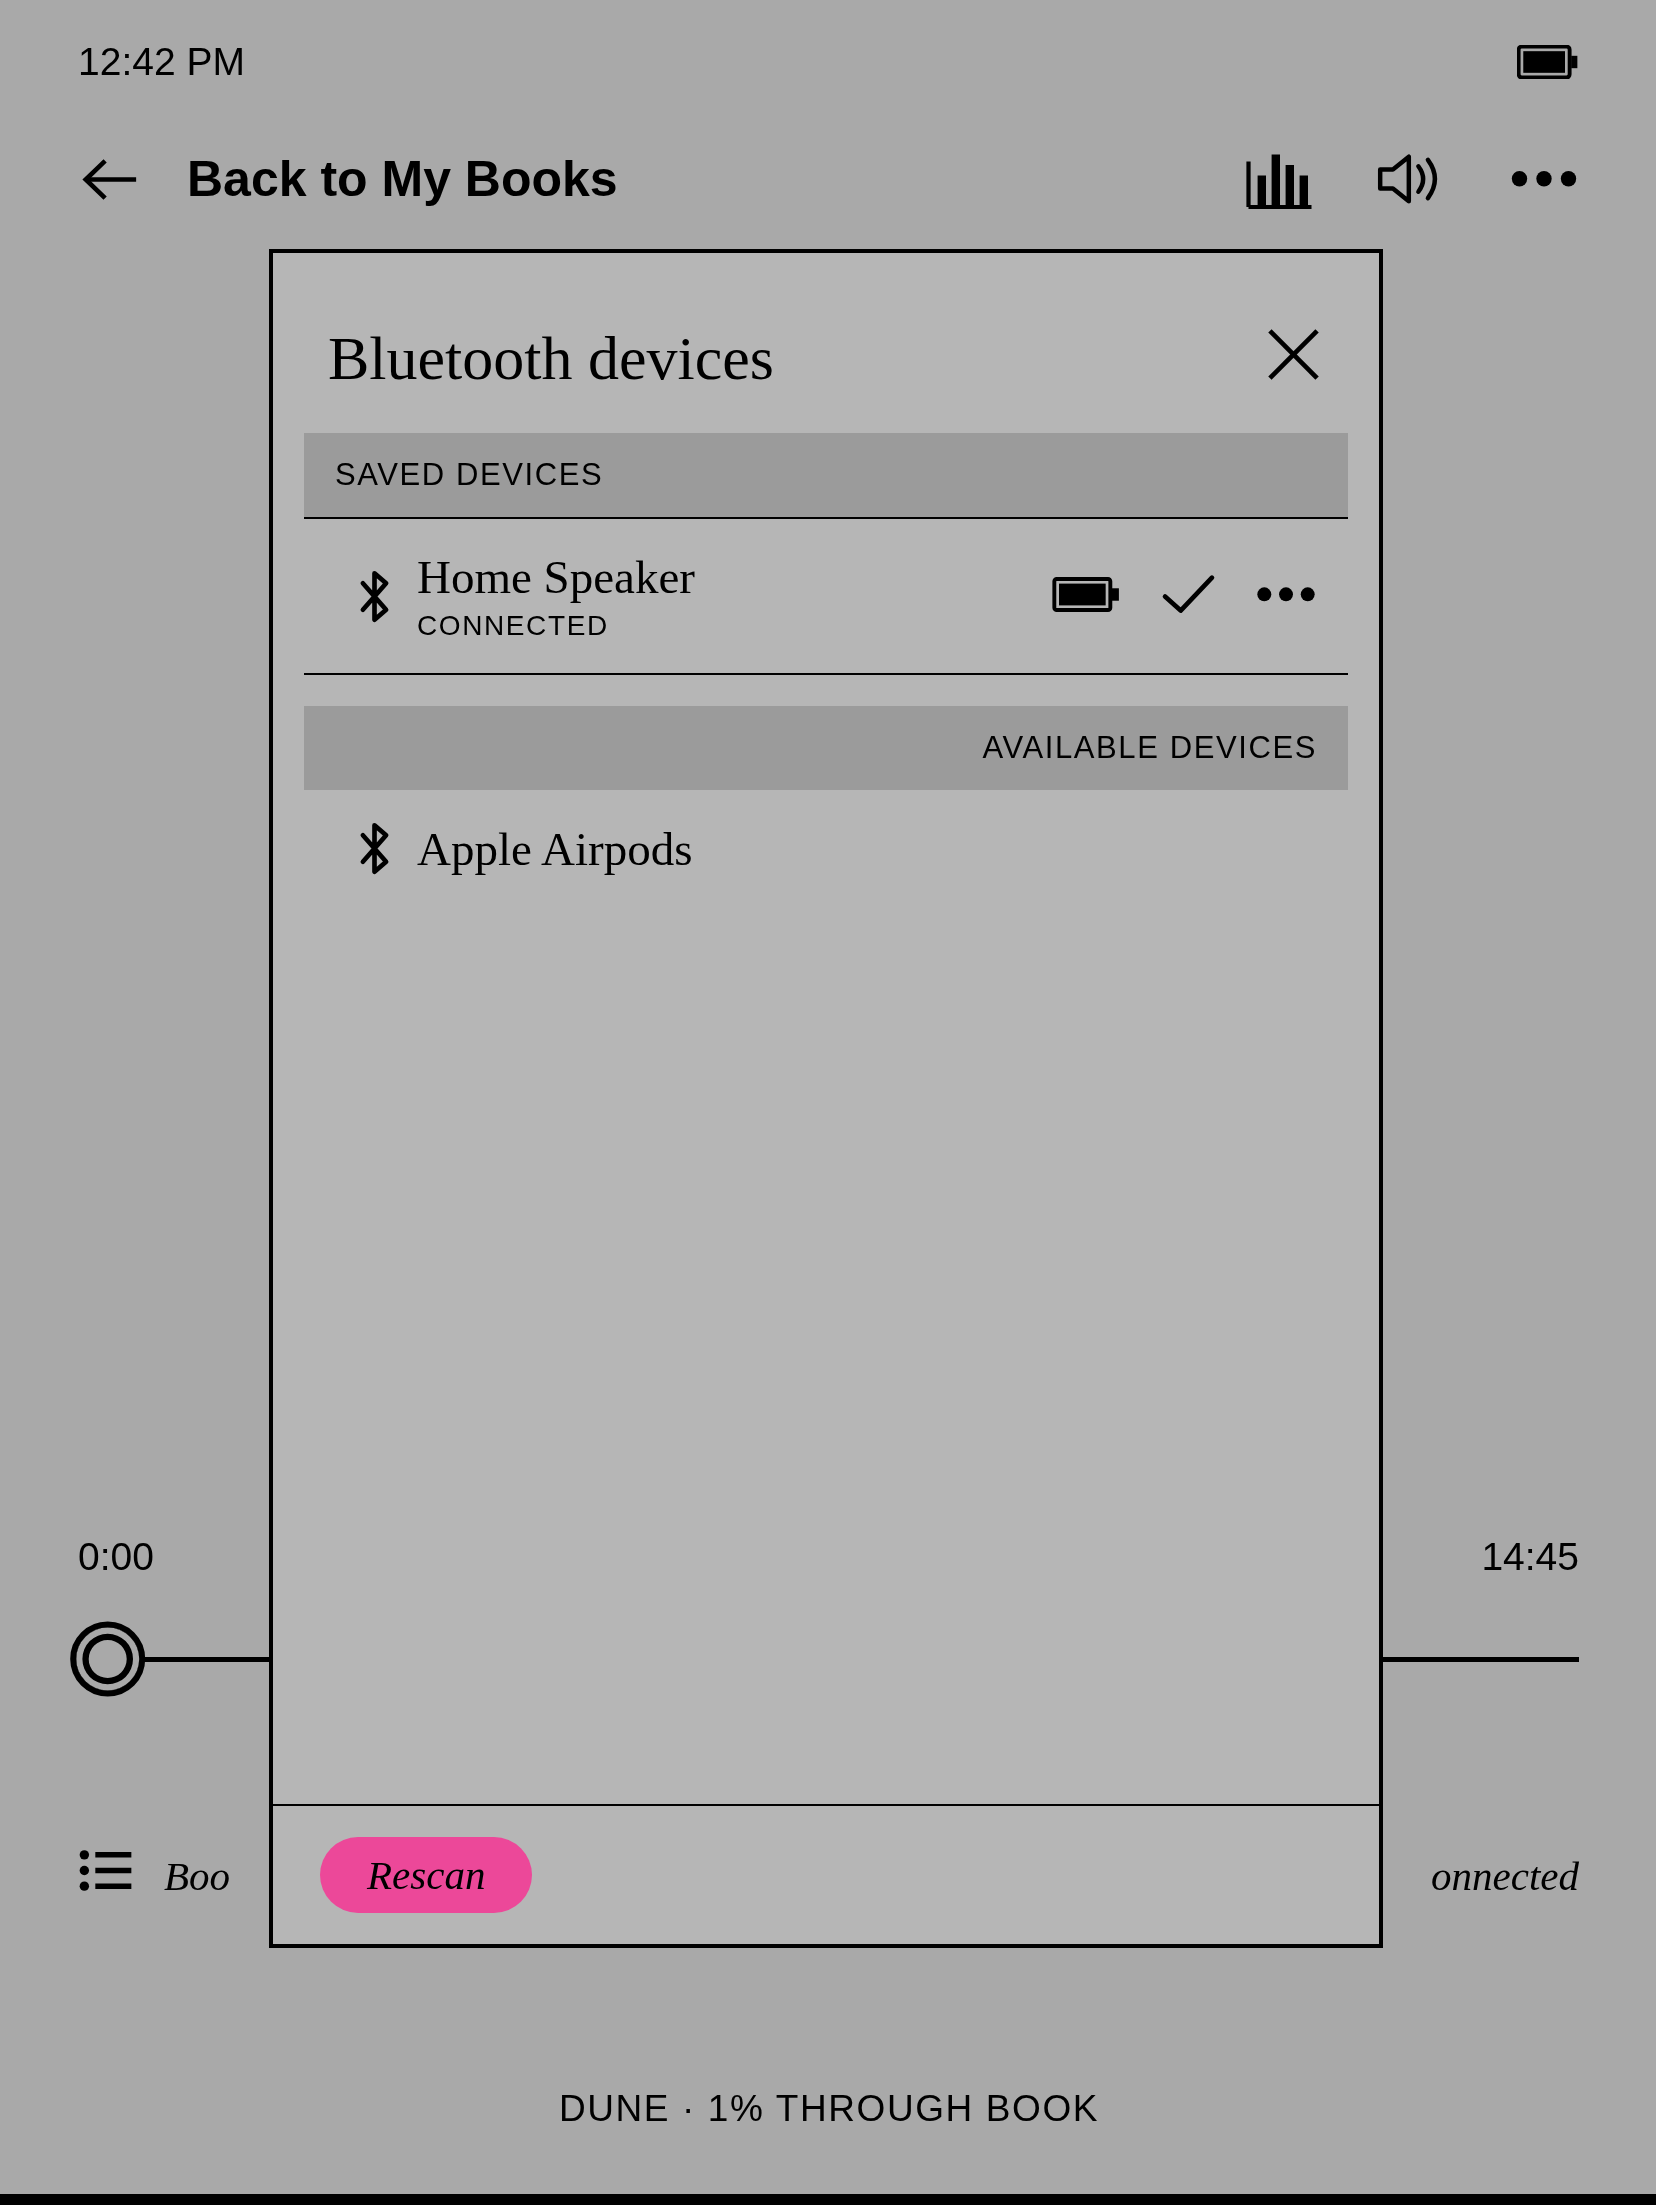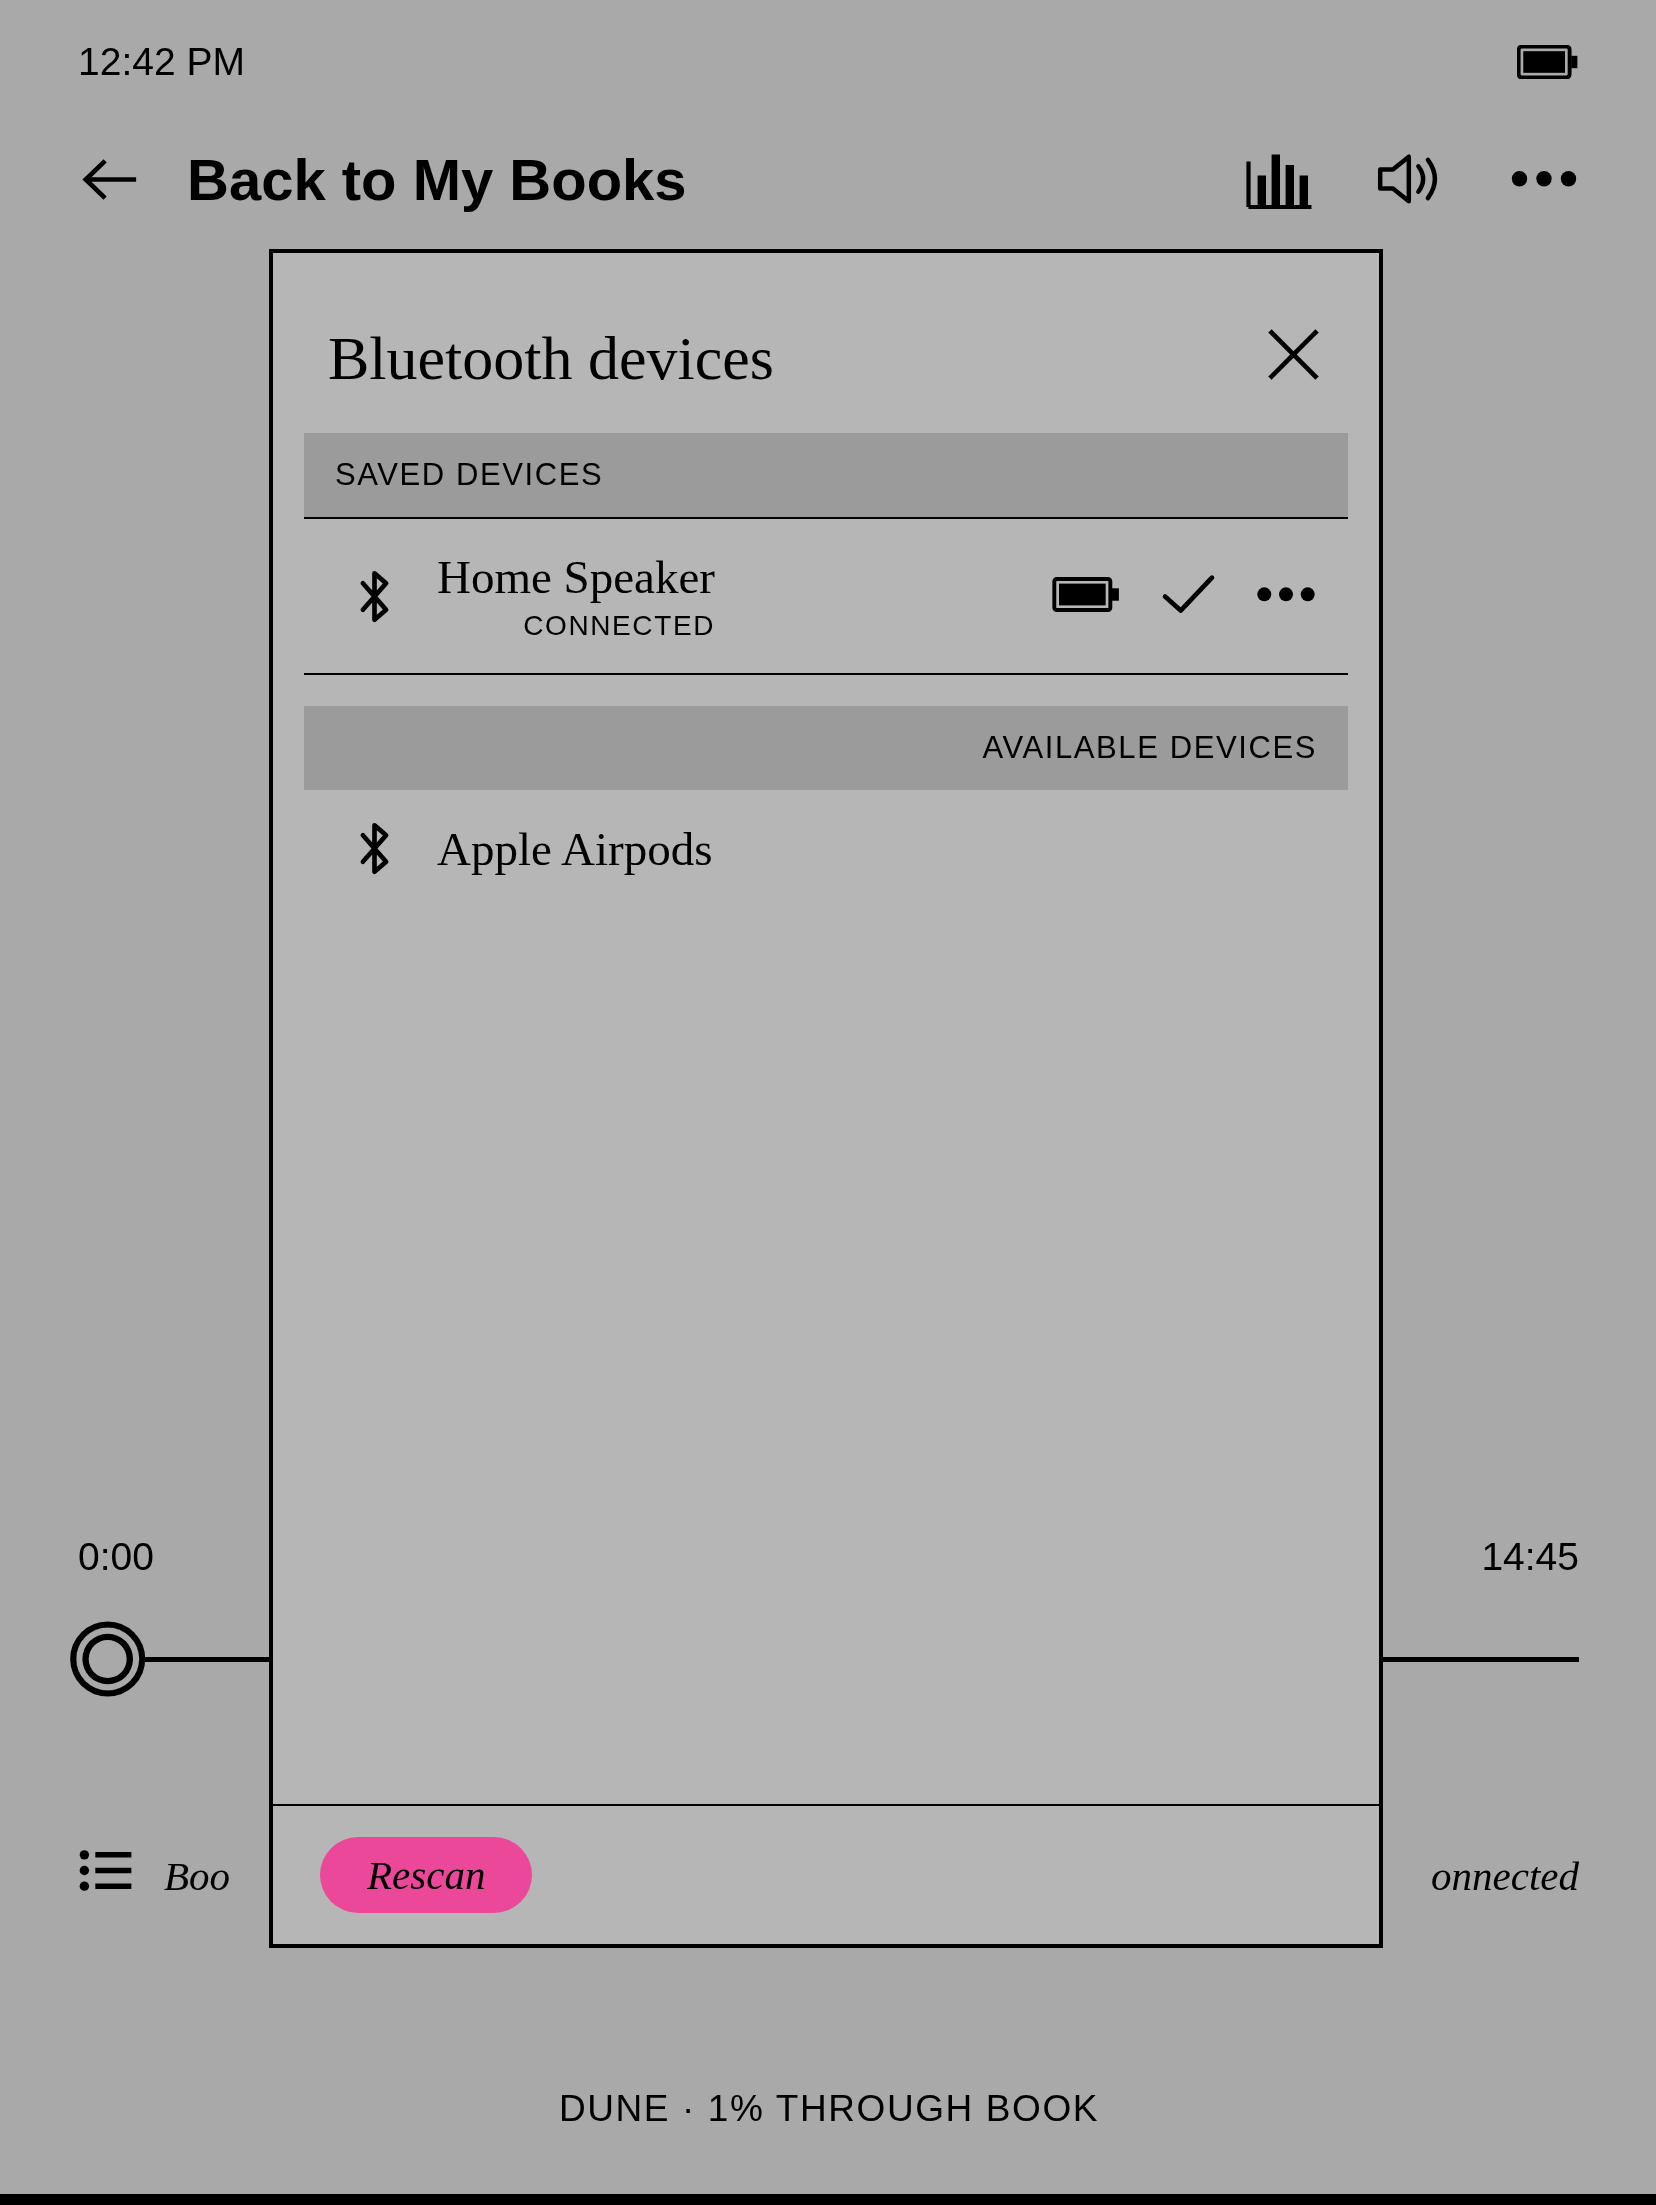--- a/index.html
+++ b/index.html
@@ -38,21 +38,21 @@
     left: 0; right: 0;
     height: 94px;
     display: flex;
     align-items: center;
     padding: 0 78px;
   }
   .back-arrow { width: 62px; height: 62px; display:flex; align-items:center; justify-content:center; }
   .back-title {
     font-family: -apple-system, "Helvetica Neue", Arial, sans-serif;
     font-weight: 700;
-    font-size: 58px;
+    font-size: 50px;
     margin-left: 47px;
     color: #000;
   }
   .nav-right { margin-left: auto; display:flex; align-items:center; gap: 62px; }
   .nav-icon { width: 70px; height: 70px; display:flex; align-items:center; justify-content:center; }
 
   
   .player {
     position: absolute;
     left: 0; right: 0;
@@ -136,22 +136,21 @@
     color: #000;
   }
   .section-header.noborder { border-bottom: none; text-align: right; }
 
   .device-row {
     display:flex;
     align-items:center;
     padding: 31px 31px 31px 47px;
     margin: 0 31px;
     border-bottom: 2.3px solid #000;
-    gap: 39px;
-    text-align: right;
+    gap: 19px;
   }
   .device-row.noborder { border-bottom: none; }
   .bt-icon { width: 47px; display:flex; justify-content:center; }
   .device-text { display:flex; flex-direction: column; gap: 6.2px; }
   .device-name { font-family: Georgia, serif; font-size: 47px; }
   .device-status { font-family: -apple-system, Arial, sans-serif; font-size: 28px; letter-spacing: 1.6px; }
   .device-right { margin-left: auto; display:flex; align-items:center; gap: 39px; }
 
   .dialog-footer {
     margin-top: auto;

